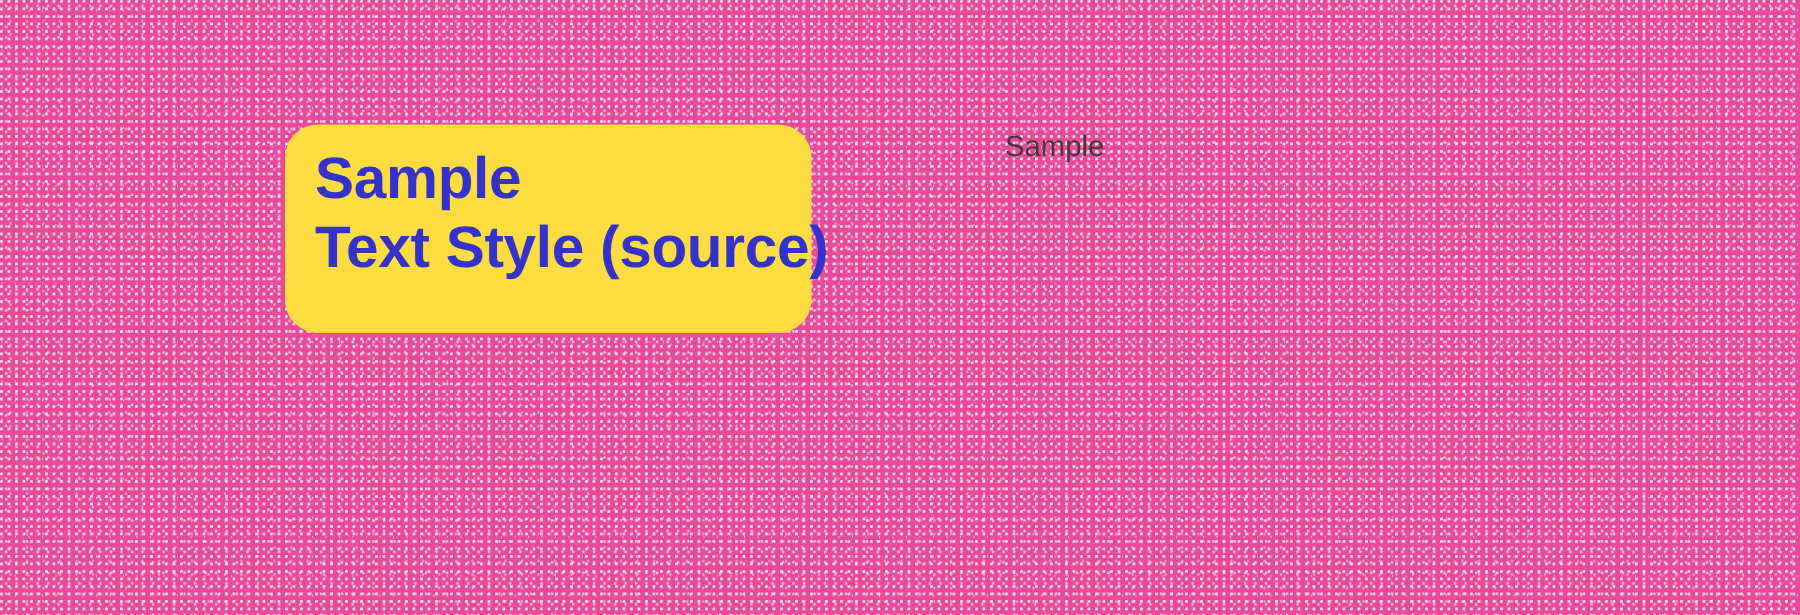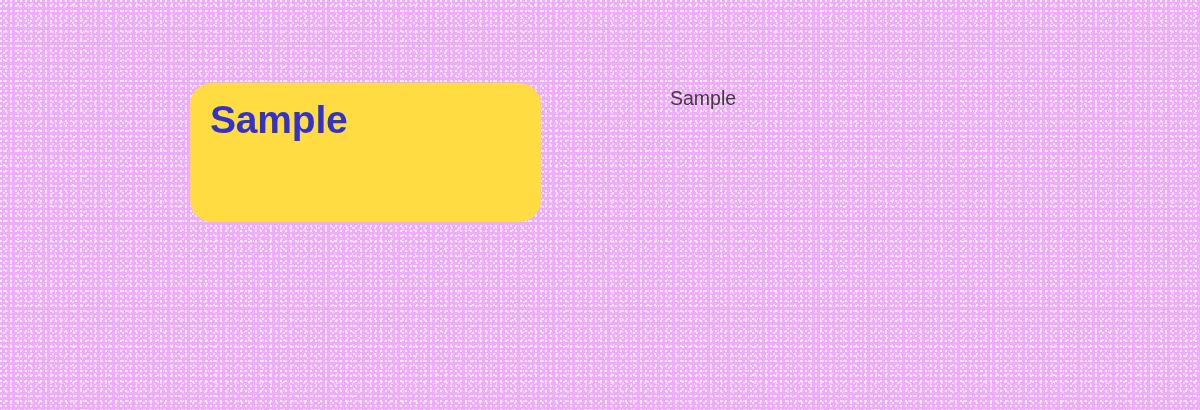--- a/index.html
+++ b/index.html
@@ -12,21 +12,21 @@
     width: 1200px;
     height: 410px;
     overflow: hidden;
     font-family: "Liberation Sans", sans-serif;
   }
 
   #canvas {
     position: relative;
     width: 1200px;
     height: 410px;
-    background-color: #f0abfc;
+    background-color: #ec4899;
     overflow: hidden;
   }
 
   
   #canvas-texture {
     position: absolute;
     inset: 0;
     pointer-events: none;
     opacity: 0.85;
     background-image:
@@ -82,19 +82,20 @@
 </style>
 </head>
 <body>
 
 <div id="canvas">
 
   <div id="canvas-texture"></div>
 
   <div class="source-card">
     <p class="source-text">Sample</p>
+    <p class="source-text">Text Style (source)</p>
   </div>
 
   <div class="target-block">
     <p class="target-text">Sample</p>
   </div>
 
 </div>
 
 </body></html>

